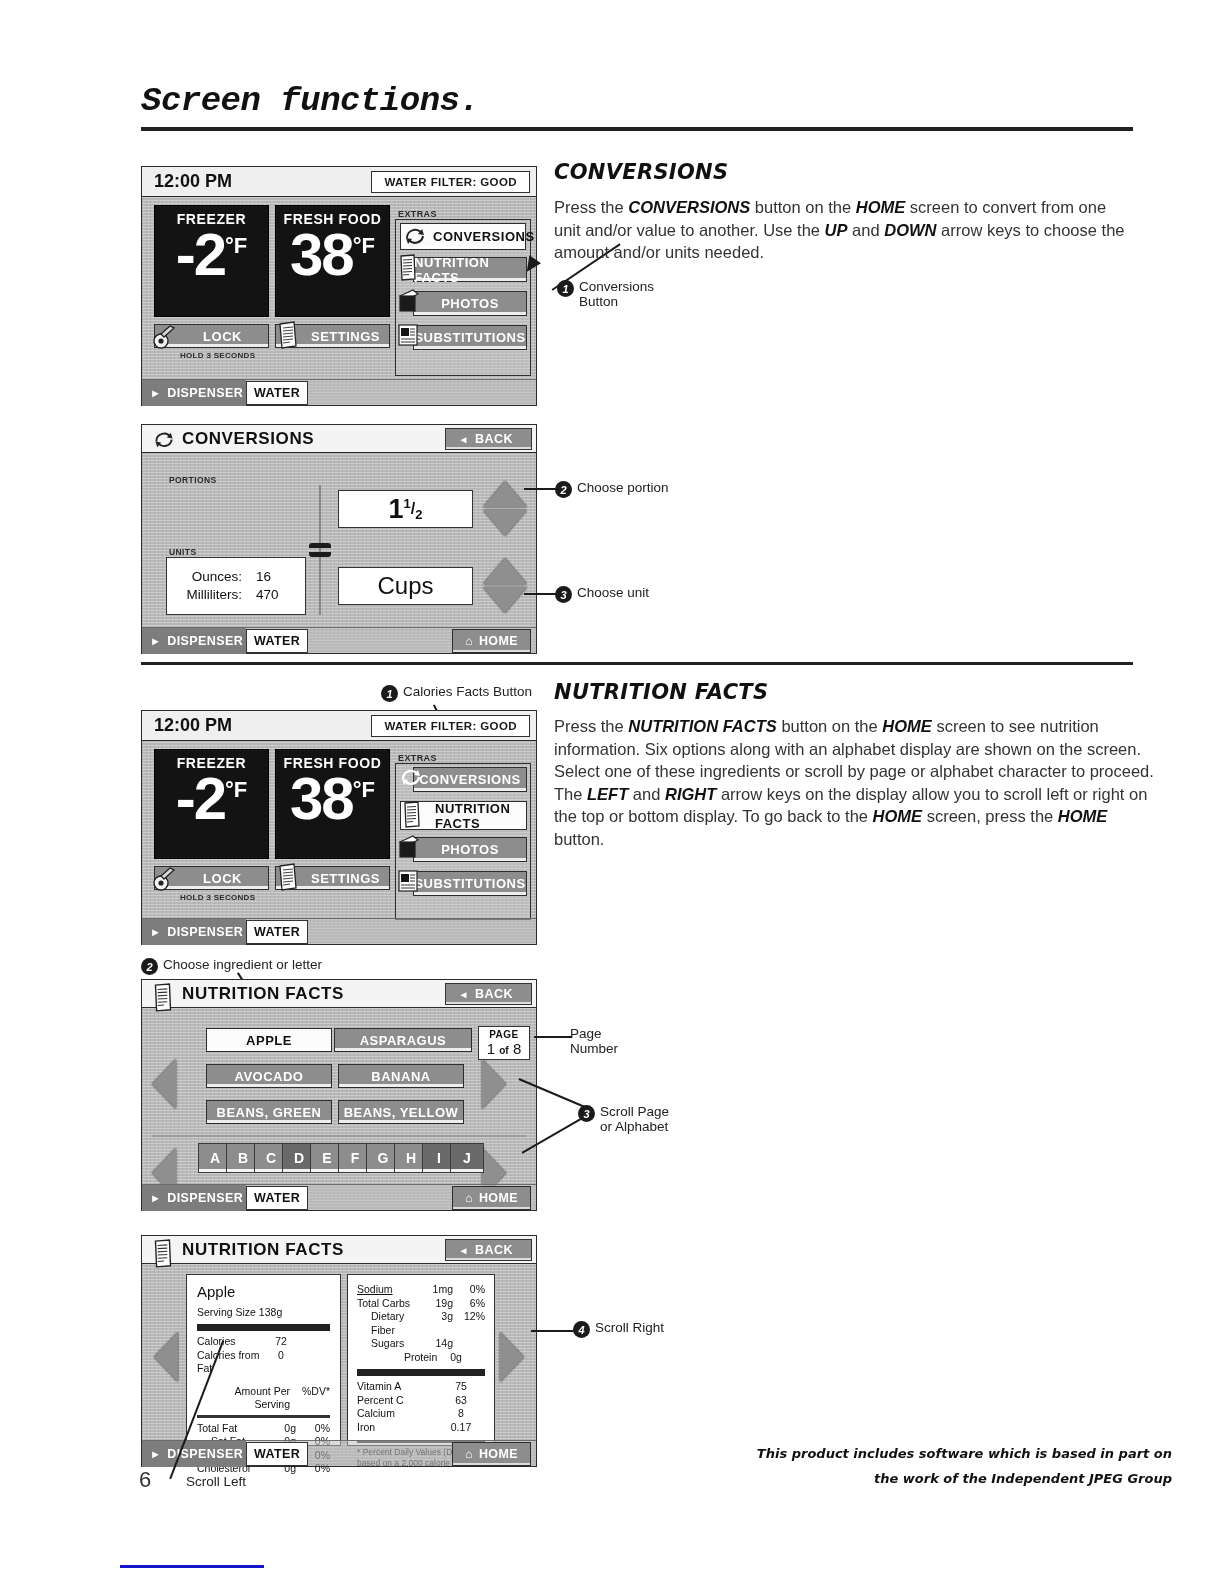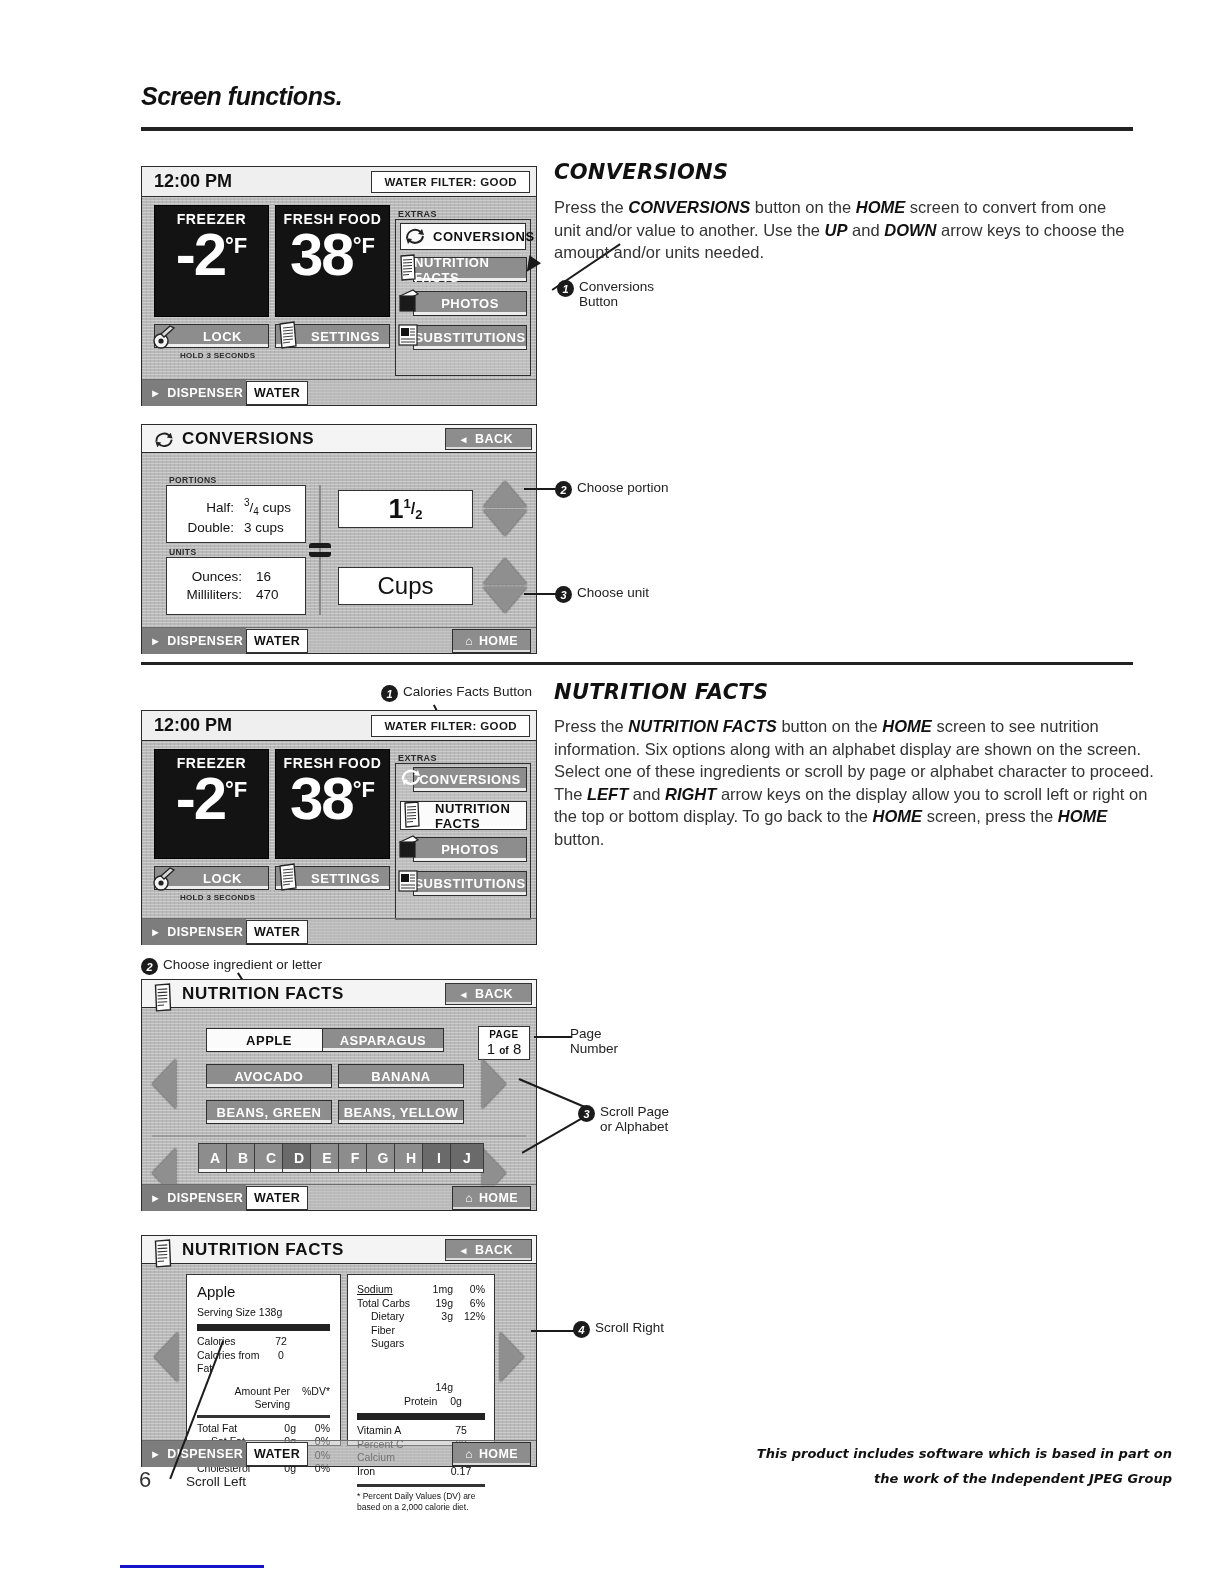--- a/index.html
+++ b/index.html
@@ -8,23 +8,23 @@
     width:1224px; height:1584px; position:relative;
     background:#ffffff;
     font-family:"Liberation Sans", sans-serif;
     color:#1a1a1a;
     overflow:hidden;
   }
 
   
   #page-title {
     position:absolute; left:141px; top:82px;
-    font-family:Liberation Sans, sans-serif;
+    font-family:Liberation Mono, monospace;
     font-style:italic; font-weight:bold;
-    font-size:25px; letter-spacing:-0.5px; color:#111;
+    font-size:34px; letter-spacing:-0.5px; color:#111;
   }
   .rule {
     position:absolute; left:141px; width:992px; height:4px;
     background:#222;
   }
   #rule-top { top:127px; }
   #rule-mid { top:662px; height:3px; }
 
   
   .sect-head {
@@ -376,32 +376,20 @@
     </div>
   </div>
   <svg class="icon-svg" style="position:absolute;left:8px;top:4px;" width="28" height="22" viewBox="0 0 26 23">
     <path d="M5 13 A8 8 0 0 1 20 9" fill="none" stroke="#222" stroke-width="2"></path>
     <path d="M21 11 A8 8 0 0 1 7 15" fill="none" stroke="#222" stroke-width="2"></path>
     <path d="M20 4 L22 10 L16 9 Z" fill="#222"></path>
     <path d="M6 19 L4 13 L10 14 Z" fill="#222"></path>
   </svg>
 
   <div class="grp-label" style="left:27px; top:50px;">Portions</div>
-  <div class="white-panel" style="left:24px; top:60px; width:140px; height:58px;">
-    <div style="position:absolute;left:0;top:11px;width:100%;text-align:center;">
-      <div class="kv">
-        <span style="display:inline-block;width:62px;text-align:right;">Half:</span>
-        <span style="display:inline-block;width:62px;text-align:left;padding-left:6px;"><sup style="font-size:10px;">3</sup>/<sub style="font-size:10px;">4</sub> cups</span>
-      </div>
-      <div class="kv" style="margin-top:3px;">
-        <span style="display:inline-block;width:62px;text-align:right;">Double:</span>
-        <span style="display:inline-block;width:62px;text-align:left;padding-left:6px;">3 cups</span>
-      </div>
-    </div>
-  </div>
 
   <div class="grp-label" style="left:27px; top:122px;">Units</div>
   <div class="white-panel" style="left:24px; top:132px; width:140px; height:58px;">
     <div style="position:absolute;left:0;top:11px;width:100%;text-align:center;">
       <div class="kv">
         <span style="display:inline-block;width:66px;text-align:right;">Ounces:</span>
         <span style="display:inline-block;width:50px;text-align:left;padding-left:10px;">16</span>
       </div>
       <div class="kv" style="margin-top:3px;">
         <span style="display:inline-block;width:66px;text-align:right;">Milliliters:</span>
@@ -599,21 +587,21 @@
       <line x1="5" y1="12" x2="14" y2="11.5"></line>
         <line x1="5" y1="15" x2="14" y2="14.5"></line>
       <line x1="5" y1="18" x2="14" y2="17.5"></line>
         <line x1="5" y1="21" x2="11" y2="20.5"></line>
     </g>
   </svg>
 
   <div class="lcd-btn lit" style="left:64px; top:48px; width:126px; height:24px;">
     <span>Apple</span>
   </div>
-  <div class="lcd-btn" style="left:180px; top:48px; width:122px; height:24px;">
+  <div class="lcd-btn" style="left:192px; top:48px; width:138px; height:24px;">
     <span>Asparagus</span>
   </div>
   <div class="lcd-btn" style="left:64px; top:84px; width:126px; height:24px;">
     <span>Avocado</span>
   </div>
   <div class="lcd-btn" style="left:196px; top:84px; width:126px; height:24px;">
     <span>Banana</span>
   </div>
   <div class="lcd-btn" style="left:64px; top:120px; width:126px; height:24px;">
     <span>Beans, Green</span>
@@ -772,21 +760,21 @@
         <span style="width:34px;text-align:right;">19g</span>
         <span style="width:32px;text-align:right;">6%</span>
       </div>
       <div class="nf-row">
         <span style="flex:1;padding-left:14px;">Dietary Fiber</span>
         <span style="width:34px;text-align:right;">3g</span>
         <span style="width:32px;text-align:right;">12%</span>
       </div>
       <div class="nf-row">
         <span style="flex:1;padding-left:14px;">Sugars</span>
-        <span style="width:34px;text-align:right;margin-top:44px;">14g</span>
+        <span style="width:34px;text-align:right;">14g</span>
         <span style="width:32px;text-align:right;"></span>
       </div>
       <div class="nf-row">
         <span style="flex:1;margin-left:47px;">Protein</span>
         <span style="width:34px;text-align:right;">0g</span>
         <span style="width:32px;text-align:right;"></span>
       </div>
       <div class="nf-rule thick" style="margin-top:5px;"></div>
       <div class="nf-row">
         <span style="flex:1;">Vitamin A</span>

